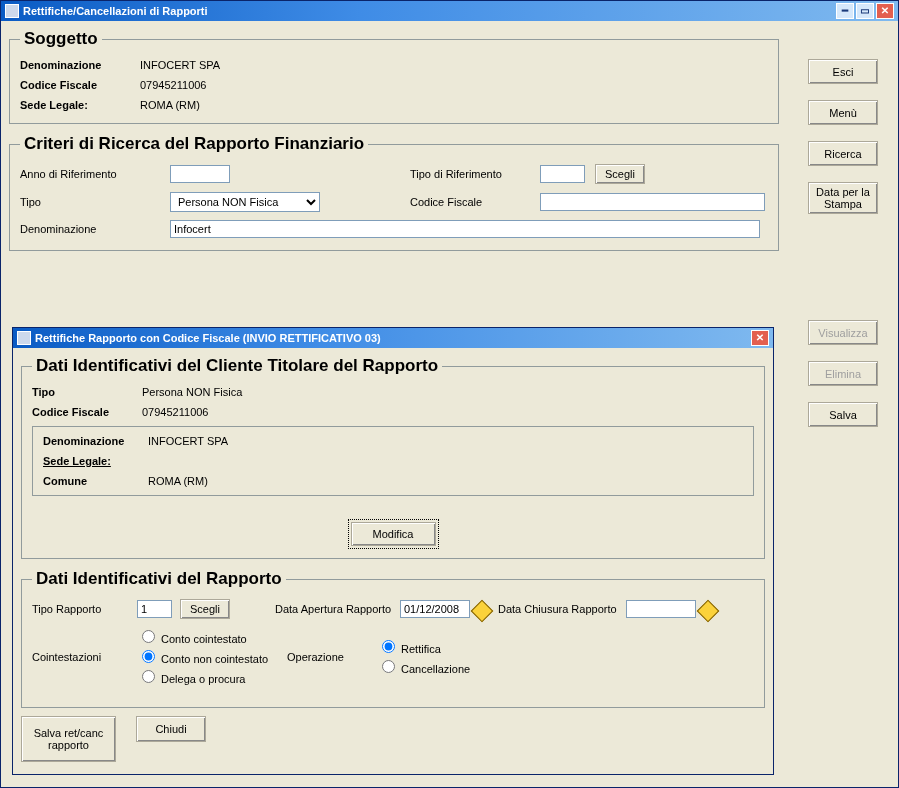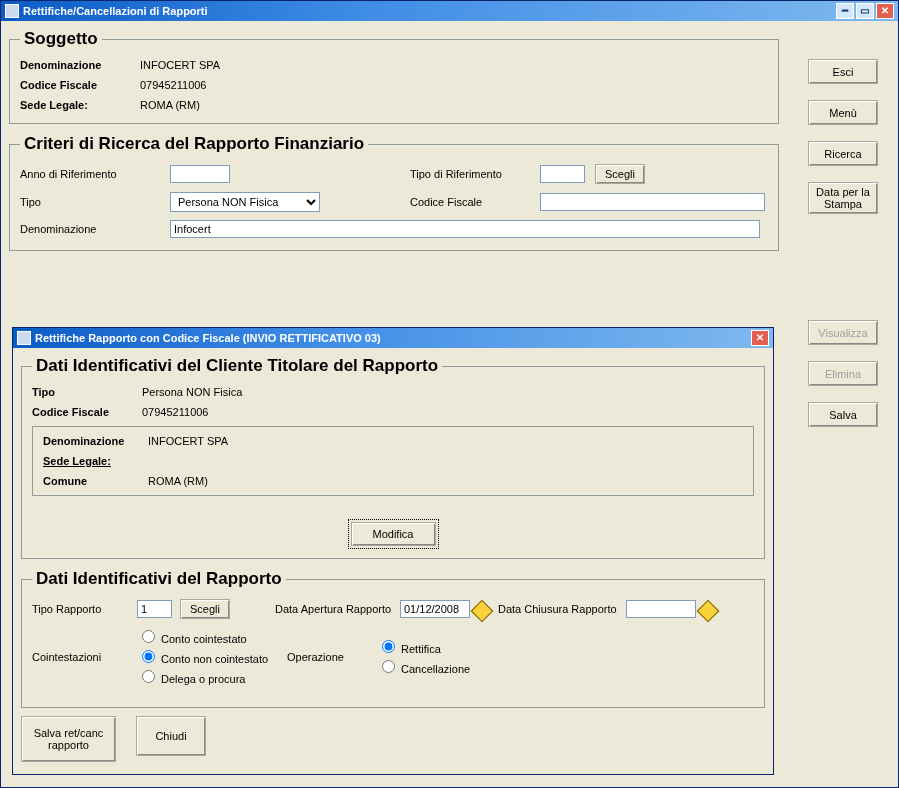--- a/index.html
+++ b/index.html
@@ -250,16 +250,16 @@
         <span style="width:90px;">Operazione</span>
         <div class="radio-col">
           <label><input type="radio" name="opz" checked="" style=""> <span>Rettifica</span></label>
           <label><input type="radio" name="opz" style=""> <span>Cancellazione</span></label>
         </div>
       </div>
     </fieldset>
 
     <div style="display:flex; gap:20px; padding:2px 0 4px 0;">
       <button class="btn" style="width:95px; height:46px; white-space:normal; line-height:12px;">Salva ret/canc rapporto</button>
-      <button class="btn" style="width:70px; height:40px;">Chiudi</button>
+      <button class="btn" style="width:70px; height:26px;">Chiudi</button>
     </div>
   </div>
 </div>
 
 </body></html>

